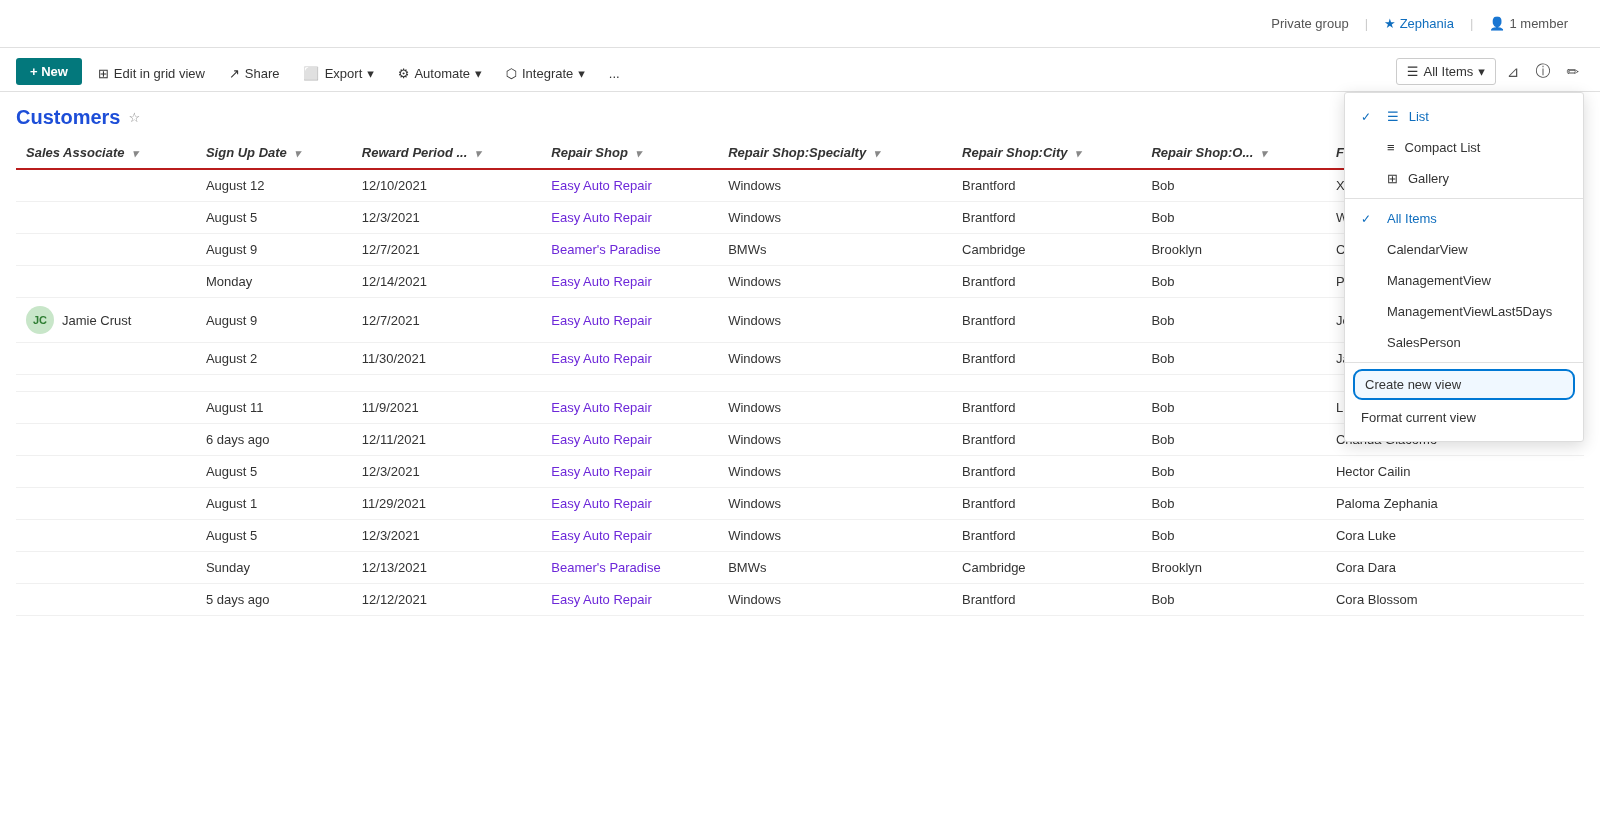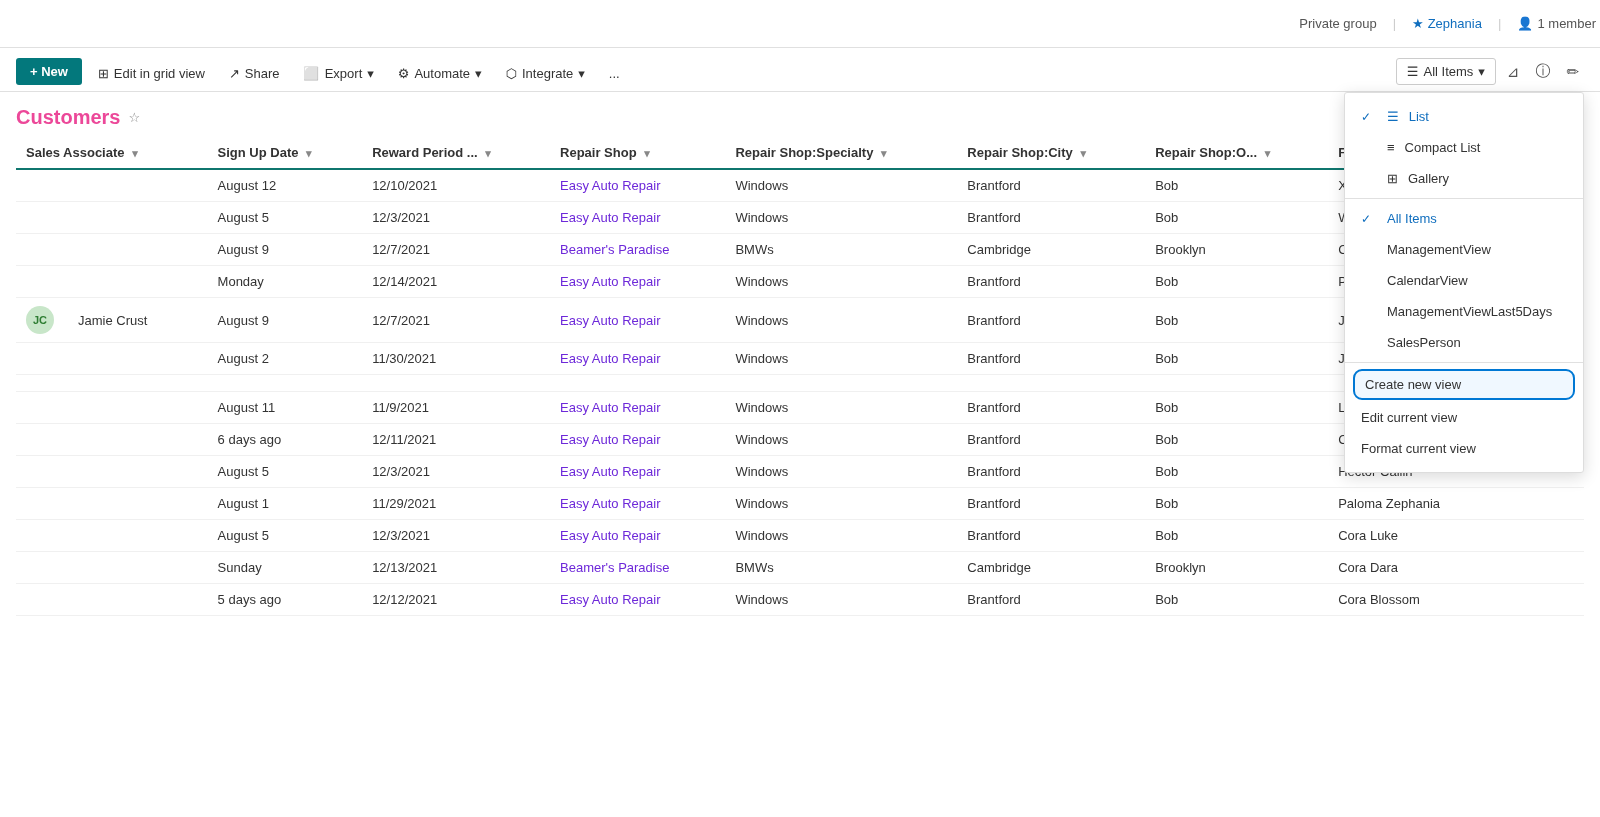--- a/index.html
+++ b/index.html
@@ -3,21 +3,21 @@
   <meta charset="utf-8">
   <style>
     * { box-sizing: border-box; margin: 0; padding: 0; }
     body { font-family: 'Segoe UI', Arial, sans-serif; font-size: 13px; background: #fff; color: #333; overflow: hidden; }
 
     
     .top-bar {
       display: flex;
       align-items: center;
       justify-content: space-between;
-      padding: 6px 4px;
+      padding: 6px 32px;
       border-bottom: 1px solid #e0e0e0;
       height: 48px;
     }
     .top-bar-right {
       display: flex;
       align-items: center;
       gap: 16px;
       font-size: 13px;
       color: #555;
     }
@@ -63,55 +63,56 @@
     
     .page-title {
       padding: 14px 16px 8px 16px;
       display: flex;
       align-items: center;
       gap: 8px;
     }
     .page-title h1 {
       font-size: 20px;
       font-weight: 600;
-      color: #ec4899;
+      color: #1d4ed8;
     }
     .star-icon { color: #888; cursor: pointer; }
 
     
     .table-container {
       overflow: auto;
       height: calc(100vh - 160px);
       padding: 0 16px;
     }
     table { border-collapse: collapse; width: 100%; min-width: 1100px; }
     thead th {
       text-align: left;
       padding: 8px 10px;
       font-weight: 600;
       font-size: 13px;
-      border-bottom: 2px solid #0f766e;
+      border-bottom: 2px solid #b91c1c;
       white-space: nowrap;
       color: #333;
       cursor: pointer;
       user-select: none;
+      font-style: italic;
     }
     tbody tr { border-bottom: 1px solid #f0f0f0; }
     tbody td {
       padding: 8px 10px;
       font-size: 13px;
       color: #333;
       white-space: nowrap;
     }
     .link-cell { color: #6d28d9; text-decoration: none; cursor: pointer; }
     .add-col { color: #106ebe; cursor: pointer; }
 
     
     .avatar-cell {
-      display: flex; align-items: center; gap: 24px;
+      display: flex; align-items: center; gap: 8px;
     }
     .avatar {
       width: 28px; height: 28px;
       border-radius: 50%;
       background: #c8e6c9;
       display: flex; align-items: center; justify-content: center;
       font-size: 11px; font-weight: 600; color: #2e7d32;
       flex-shrink: 0;
     }
 
@@ -451,40 +452,37 @@
     </div>
   </div>
 
   <div class="dropdown-section">
     <div class="dropdown-item active">
       <span class="check-icon">✓</span>
       <span>All Items</span>
     </div>
     <div class="dropdown-item">
       <span class="icon-placeholder"></span>
+      <span>CalendarView</span>
+    </div>
+    <div class="dropdown-item">
+      <span class="icon-placeholder"></span>
       <span>ManagementView</span>
-    </div>
-    <div class="dropdown-item">
-      <span class="icon-placeholder"></span>
-      <span>CalendarView</span>
     </div>
     <div class="dropdown-item">
       <span class="icon-placeholder"></span>
       <span>ManagementViewLast5Days</span>
     </div>
     <div class="dropdown-item">
       <span class="icon-placeholder"></span>
       <span>SalesPerson</span>
     </div>
   </div>
 
   <div class="dropdown-section">
     <div class="dropdown-item highlighted">
       <span>Create new view</span>
     </div>
     <div class="dropdown-item">
-      <span>Edit current view</span>
-    </div>
-    <div class="dropdown-item">
       <span>Format current view</span>
     </div>
   </div>
 </div>
 
 </body></html>

